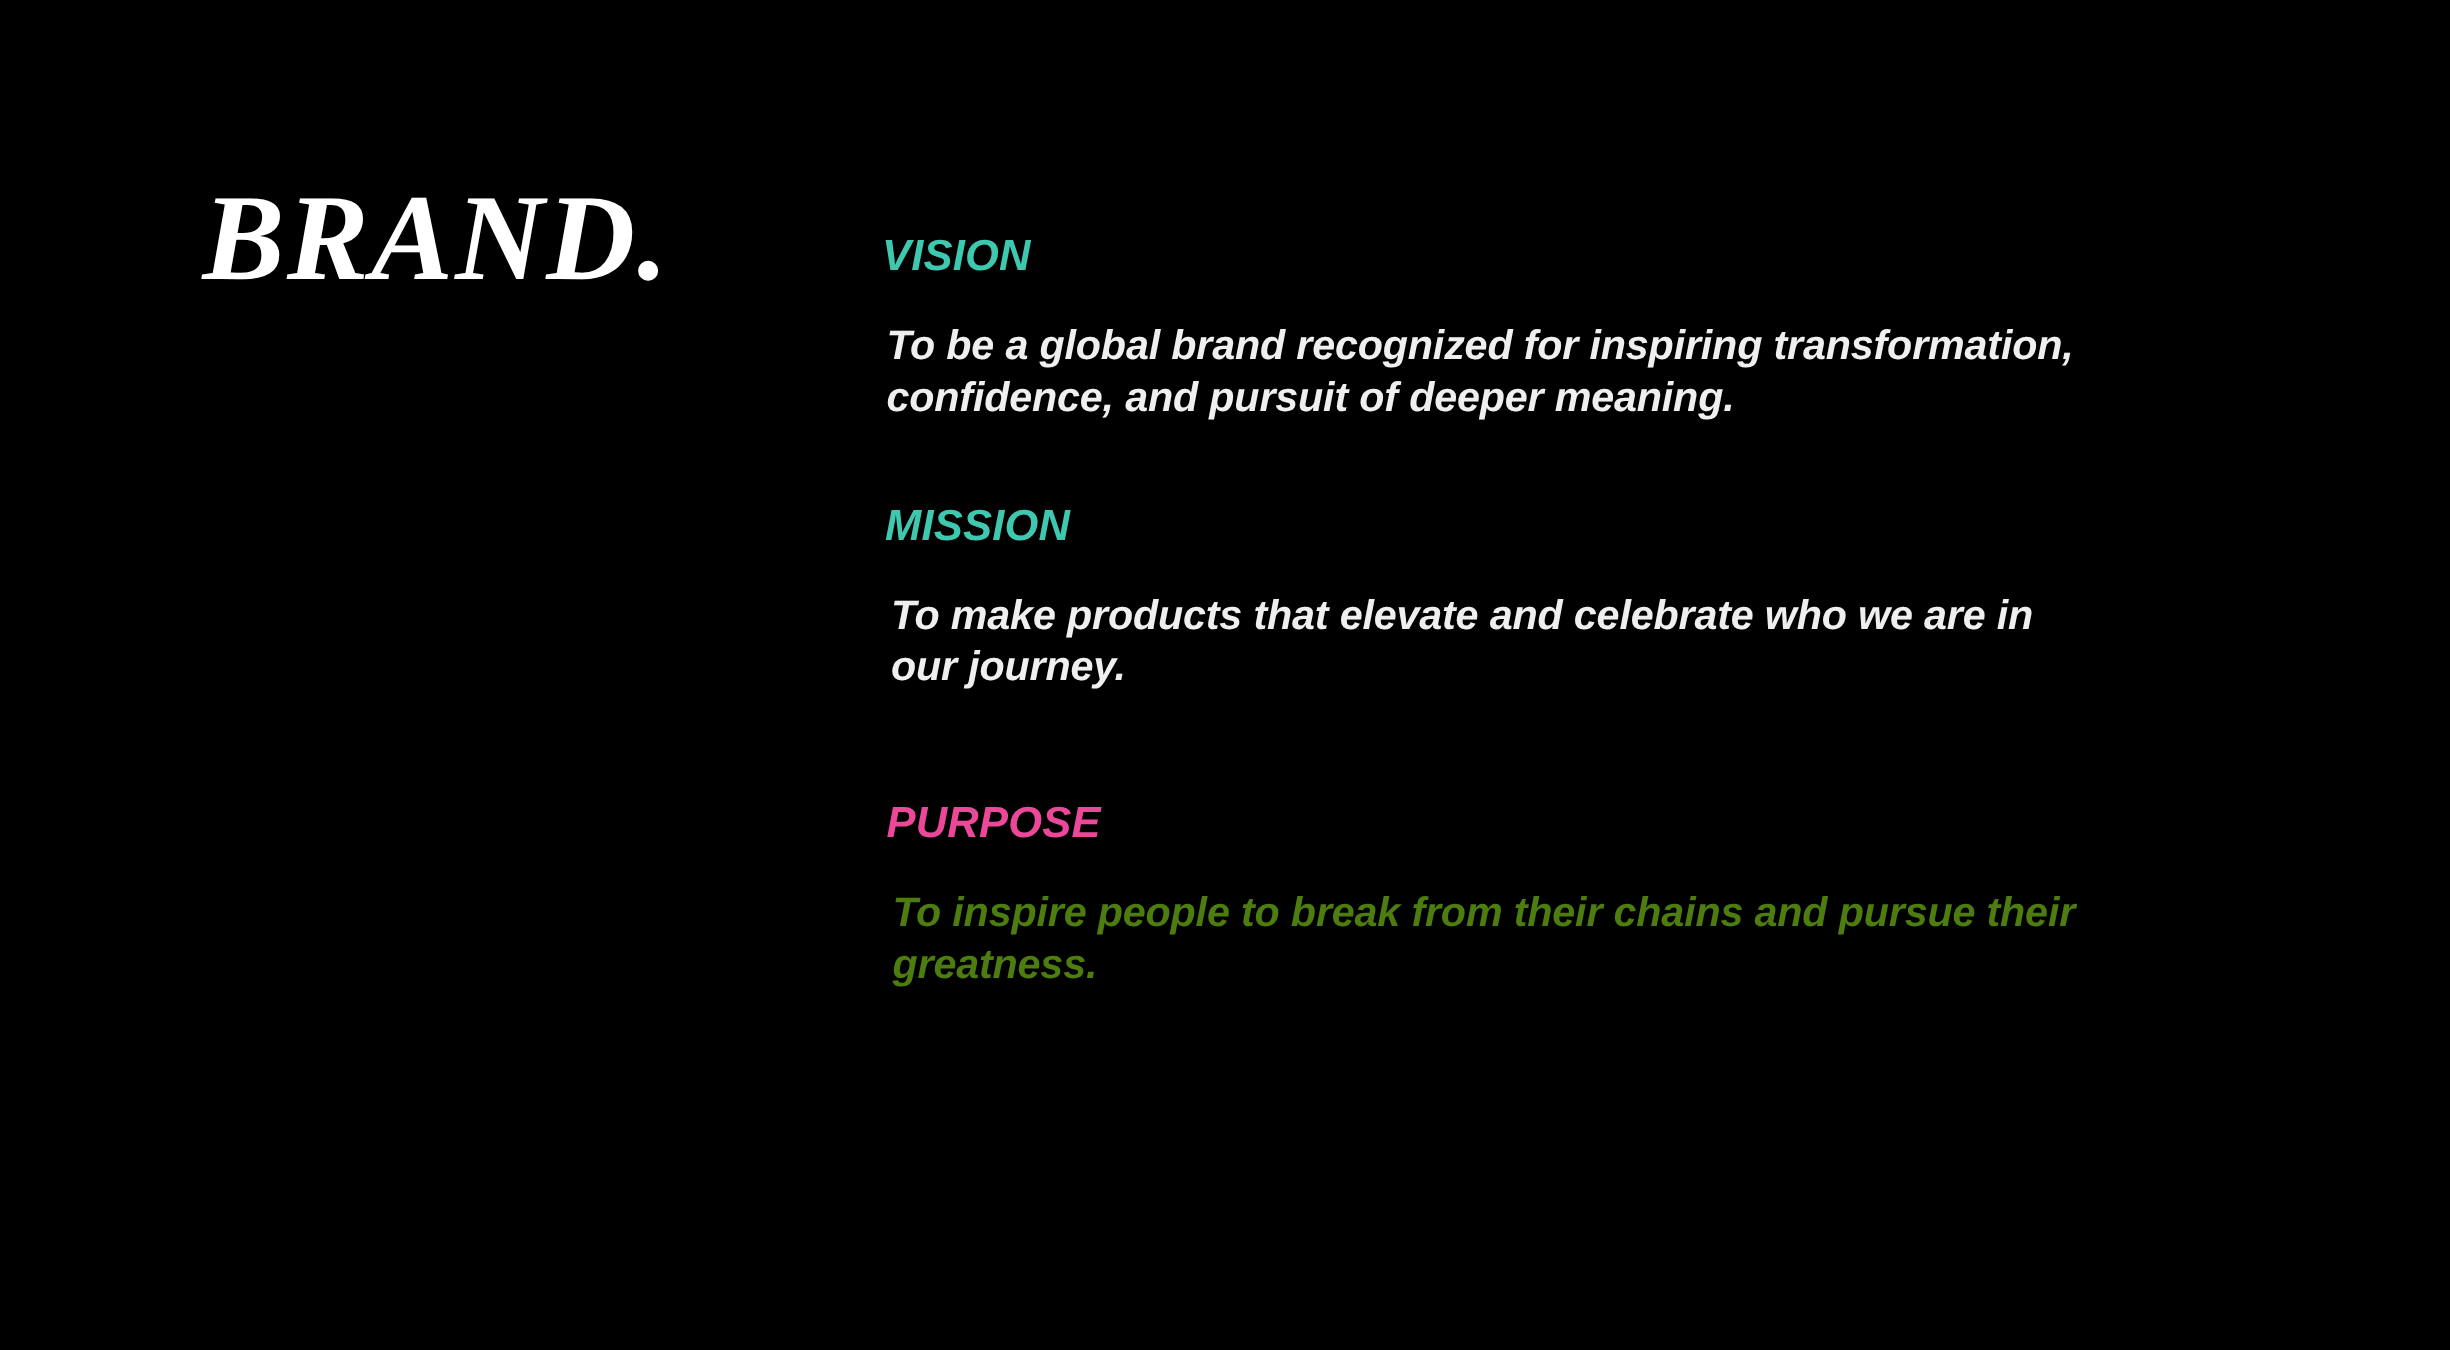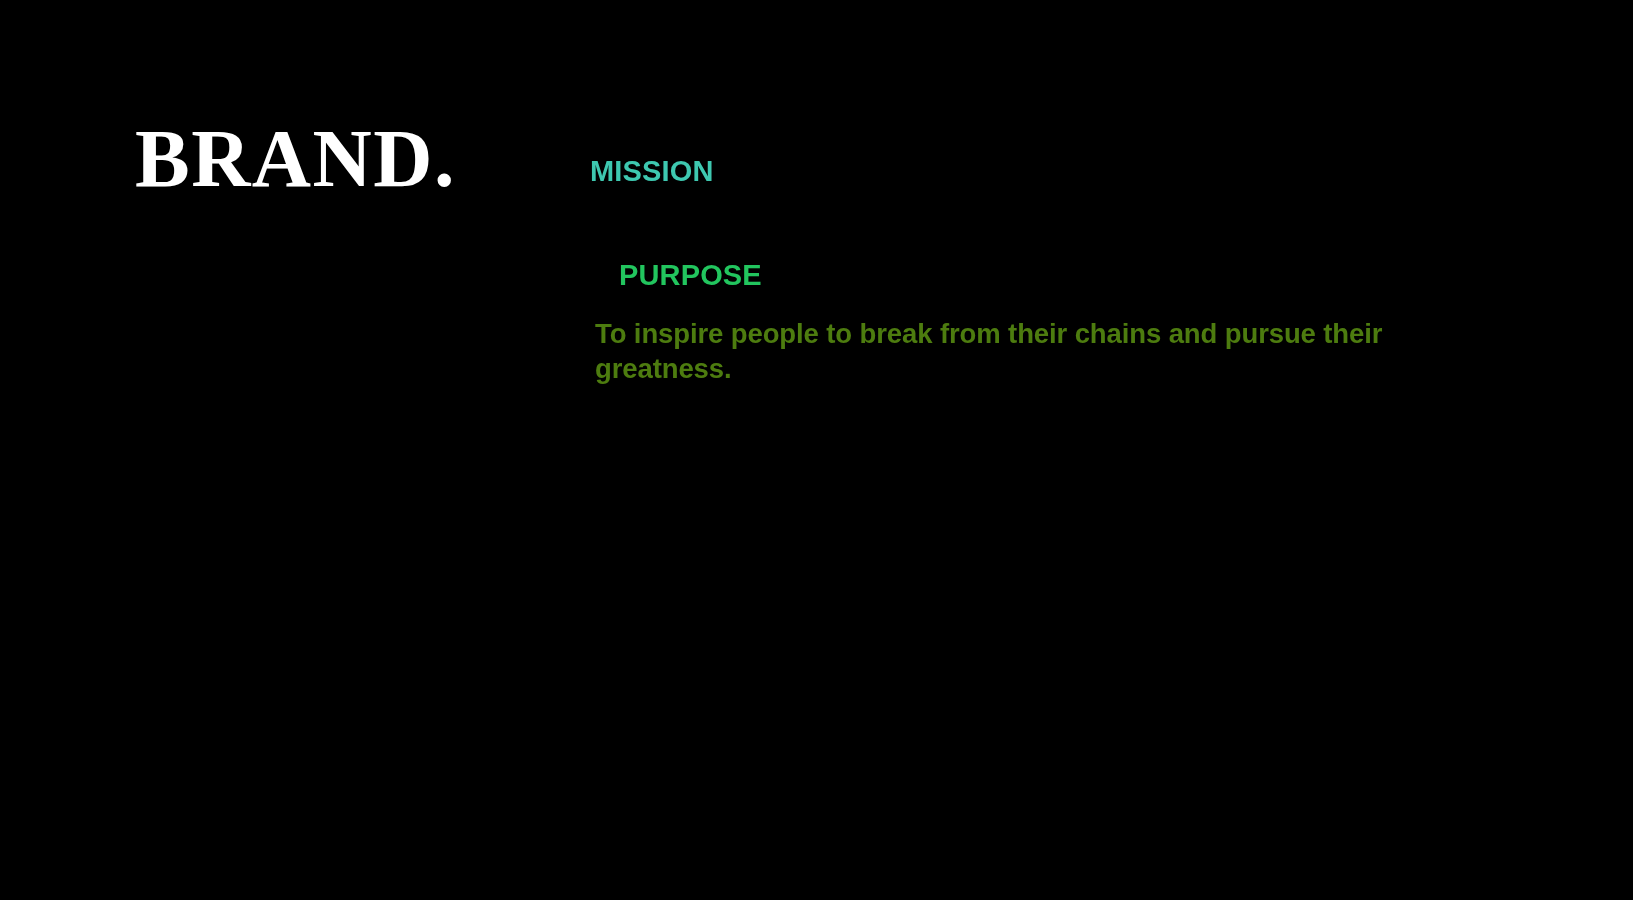--- a/index.html
+++ b/index.html
@@ -8,20 +8,21 @@
     background: #000000;
   }
 
   .slide {
     position: relative;
     width: 1633px;
     height: 748px;
     background: #000000;
     overflow: hidden;
     font-family: "Liberation Sans", sans-serif;
+    font-style: italic;
   }
 
   
   .brand-block {
     position: absolute;
     left: 135px;
     top: 118px;
     width: 420px;
   }
 
@@ -88,25 +89,30 @@
 <body>
 
 <div class="slide" style="background: rgb(0, 0, 0);">
 
   <div class="brand-block">
     <div class="brand-wordmark" style="color: rgb(255, 255, 255);">BRAND.</div>
   </div>
 
   <div class="content-col">
 
+    <div class="section section--vision">
+      <h2 class="section-heading" style="color: rgb(62, 200, 176);">VISION</h2>
+      <p class="section-body" style="color: rgb(239, 239, 239);">To be a global brand recognized for inspiring transformation, confidence, and pursuit of deeper meaning.</p>
+    </div>
 
     <div class="section section--mission">
       <h2 class="section-heading" style="color: rgb(62, 200, 176);">MISSION</h2>
+      <p class="section-body" style="color: rgb(239, 239, 239);">To make products that elevate and celebrate who we are in our journey.</p>
     </div>
 
     <div class="section section--purpose">
-      <h2 class="section-heading" style="color: #22c55e; margin-left: 28px;">PURPOSE</h2>
+      <h2 class="section-heading" style="color: #ec4899;">PURPOSE</h2>
       <p class="section-body" style="color: #4d7c0f;">To inspire people to break from their chains and pursue their greatness.</p>
     </div>
 
   </div>
 
 </div>
 
 </body></html>

